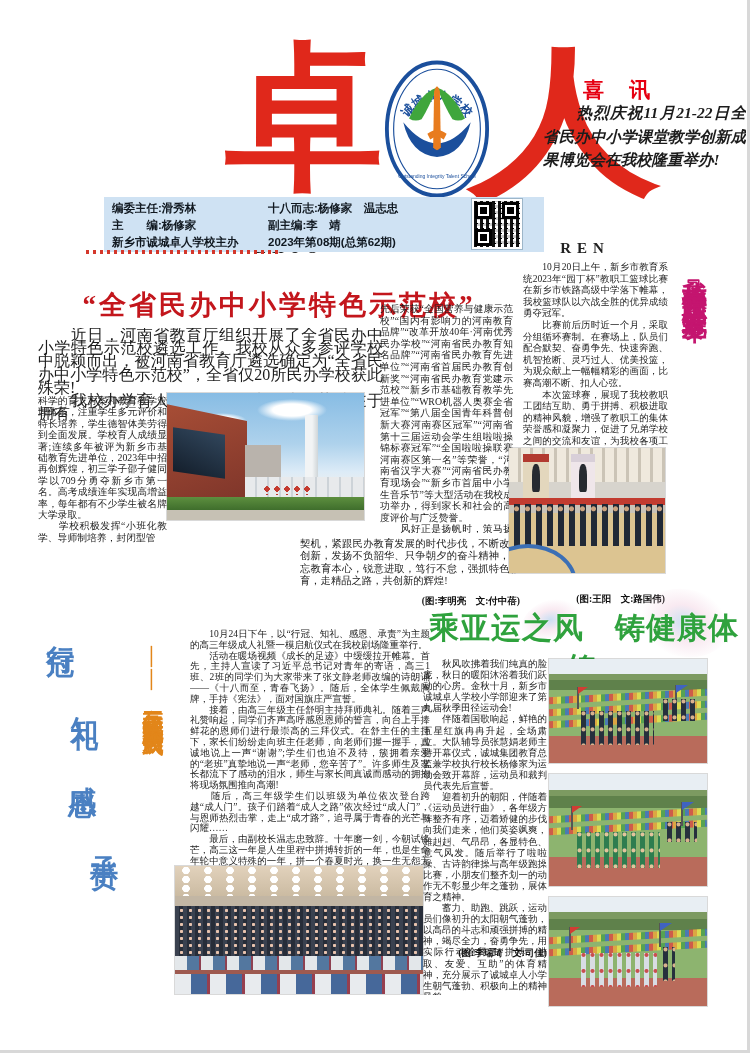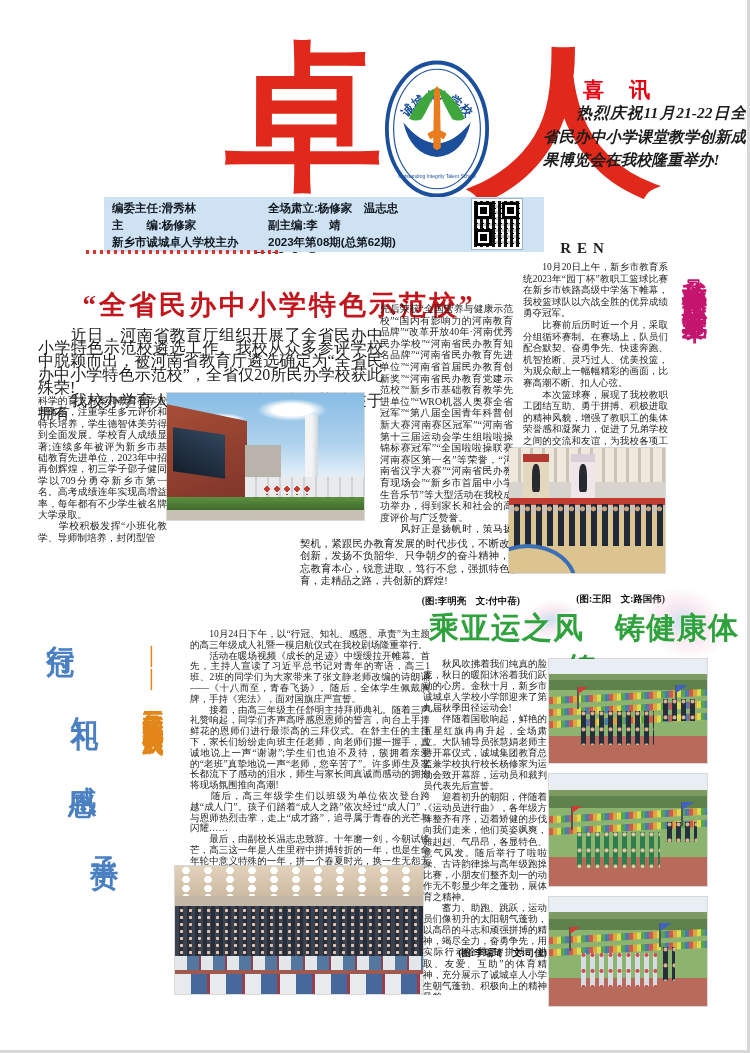--- a/index.html
+++ b/index.html
@@ -115,21 +115,21 @@
   </div>
   <div class="abs" style="left:402px;top:212px;width:72px;text-align:center;font-size:15px;letter-spacing:6px;font-weight:bold;">校 徽</div>
 
   <div class="abs goodnews-title" style="left:583px;top:76px;">喜 讯</div>
   <div class="abs body-txt goodnews-body" style="left:543px;top:101px;width:203px;height:118px;font-style:italic;">　　热烈庆祝11月21-22日全省民办中小学课堂教学创新成果博览会在我校隆重举办!</div>
 
   <div class="abs infobox" style="left:104px;top:197px;width:440px;height:55px;">
     <div class="abs infocol" style="left:8px;top:3px;width:160px;">编委主任:滑秀林
 主　　编:杨修家
 新乡市诚城卓人学校主办</div>
-    <div class="abs infocol" style="left:164px;top:3px;width:200px;">全场肃立:杨修家　温志忠
+    <div class="abs infocol" style="left:164px;top:3px;width:200px;">十八而志:杨修家　温志忠
 副主编:李　靖
 2023年第08期(总第62期)</div>
     <div class="abs qr" style="left:368px;top:2px;width:46px;height:46px;">
       <span class="eye" style="left:1px;top:1px;"></span>
       <span class="eye" style="right:1px;top:1px;"></span>
       <span class="eye" style="left:1px;bottom:1px;"></span>
     </div>
   </div>
   <div class="abs redstrip" style="left:86px;top:250px;width:196px;"></div>
 

